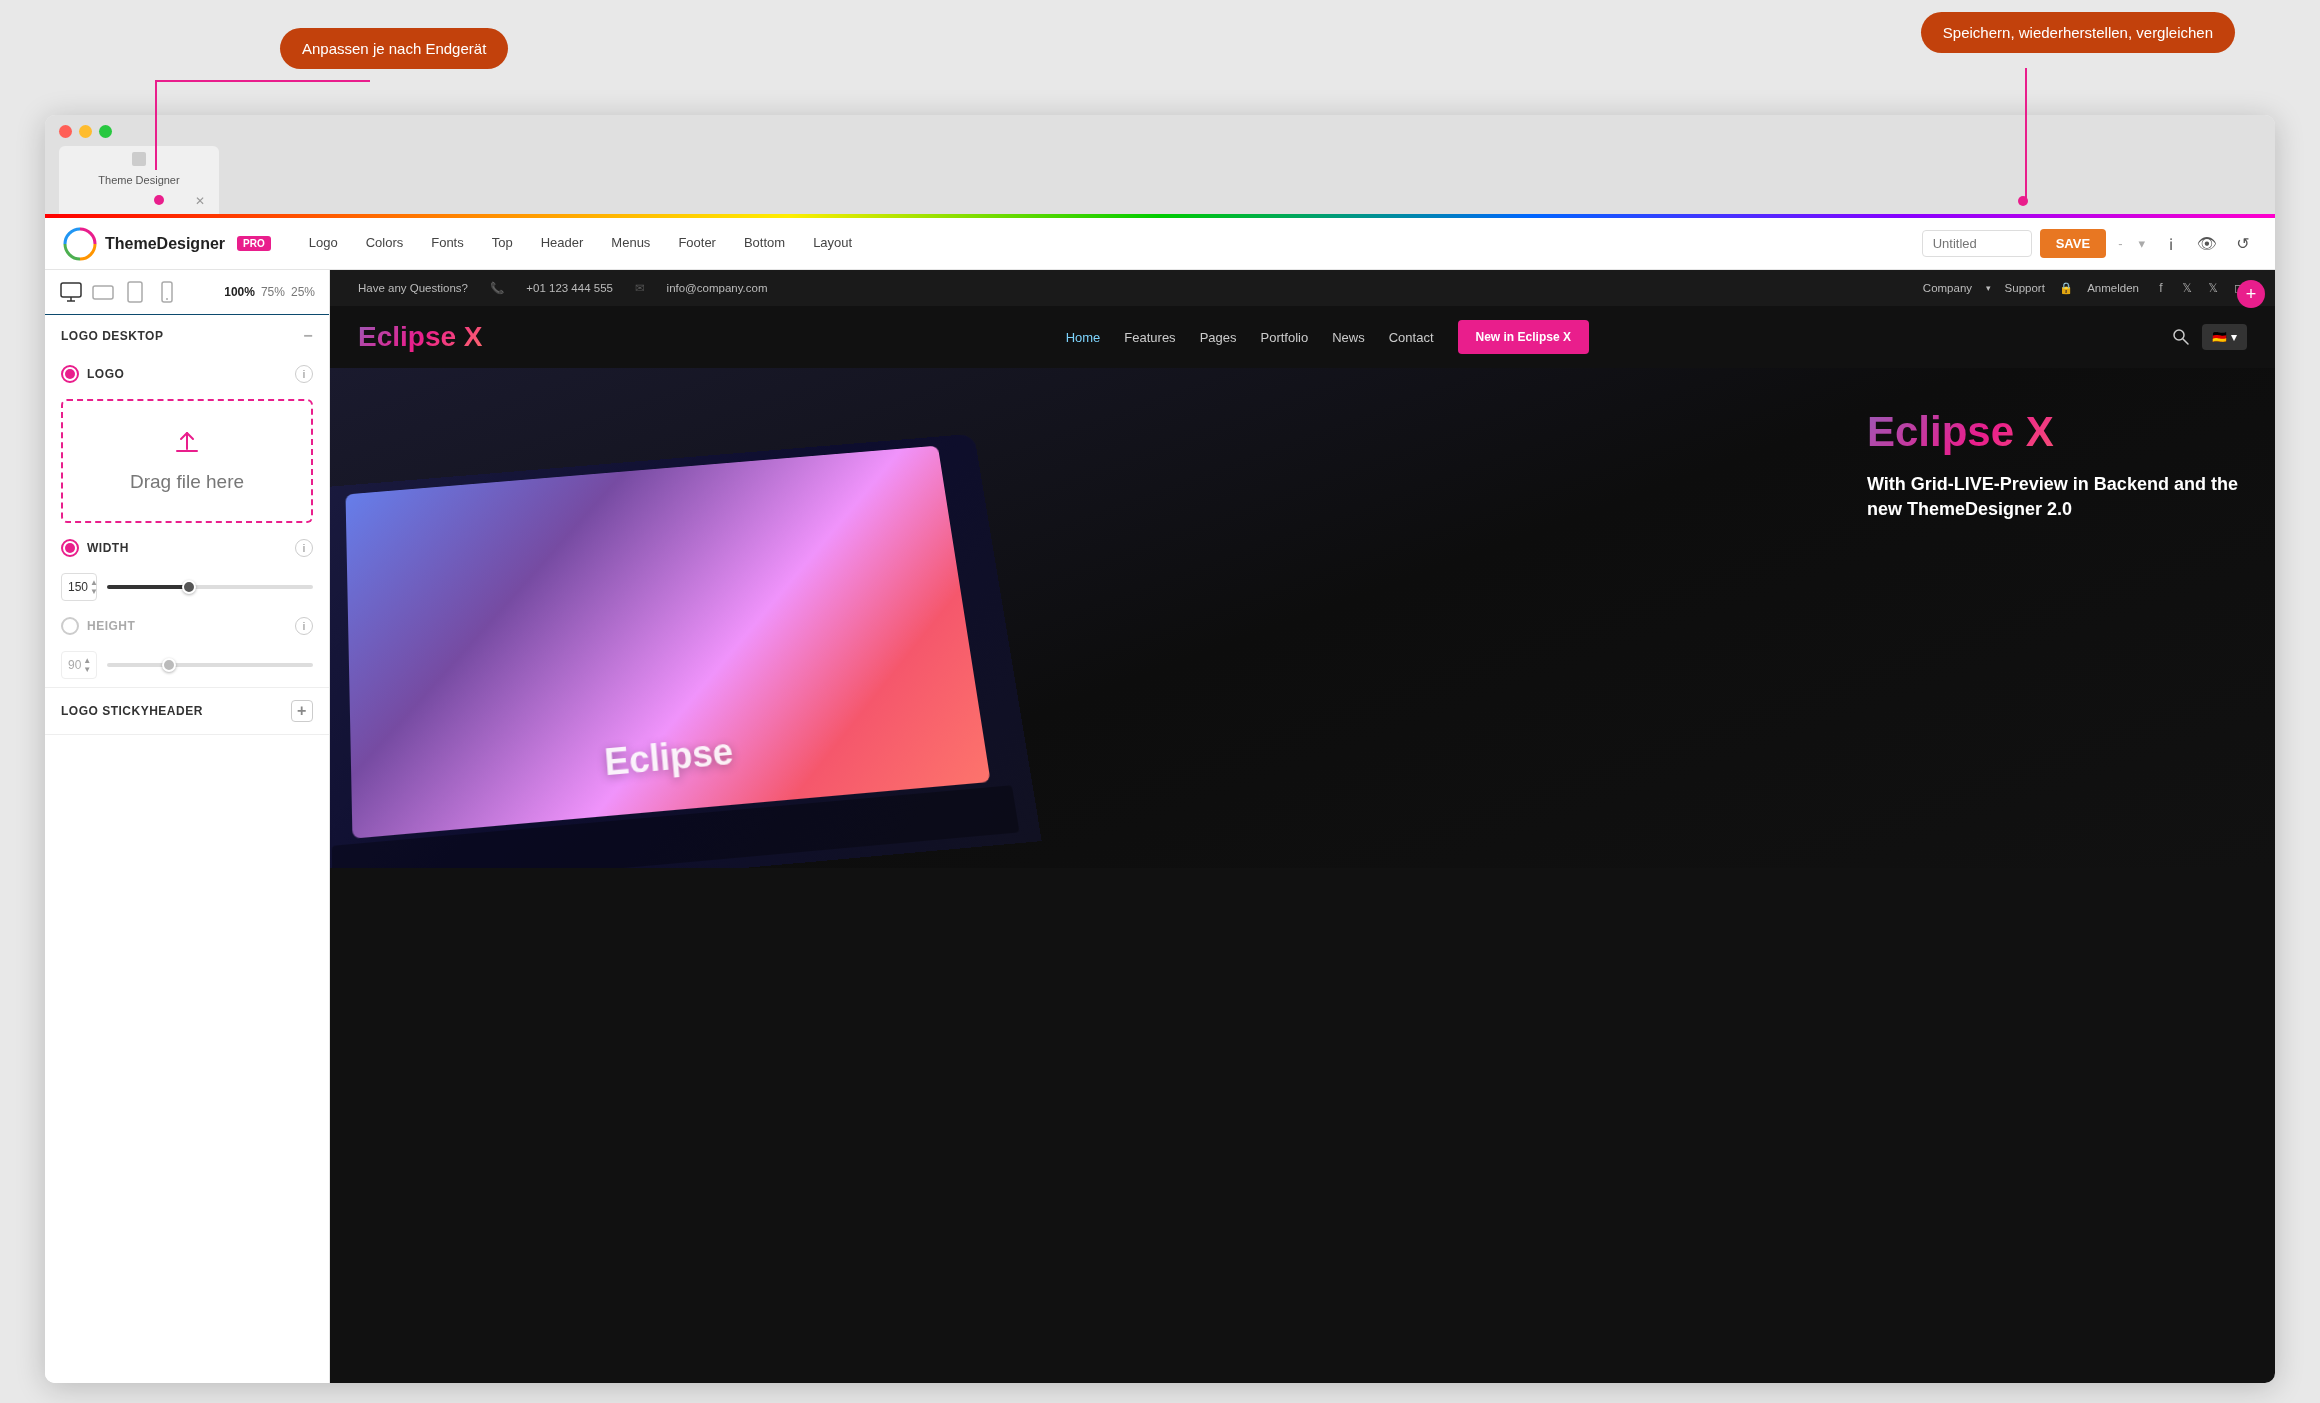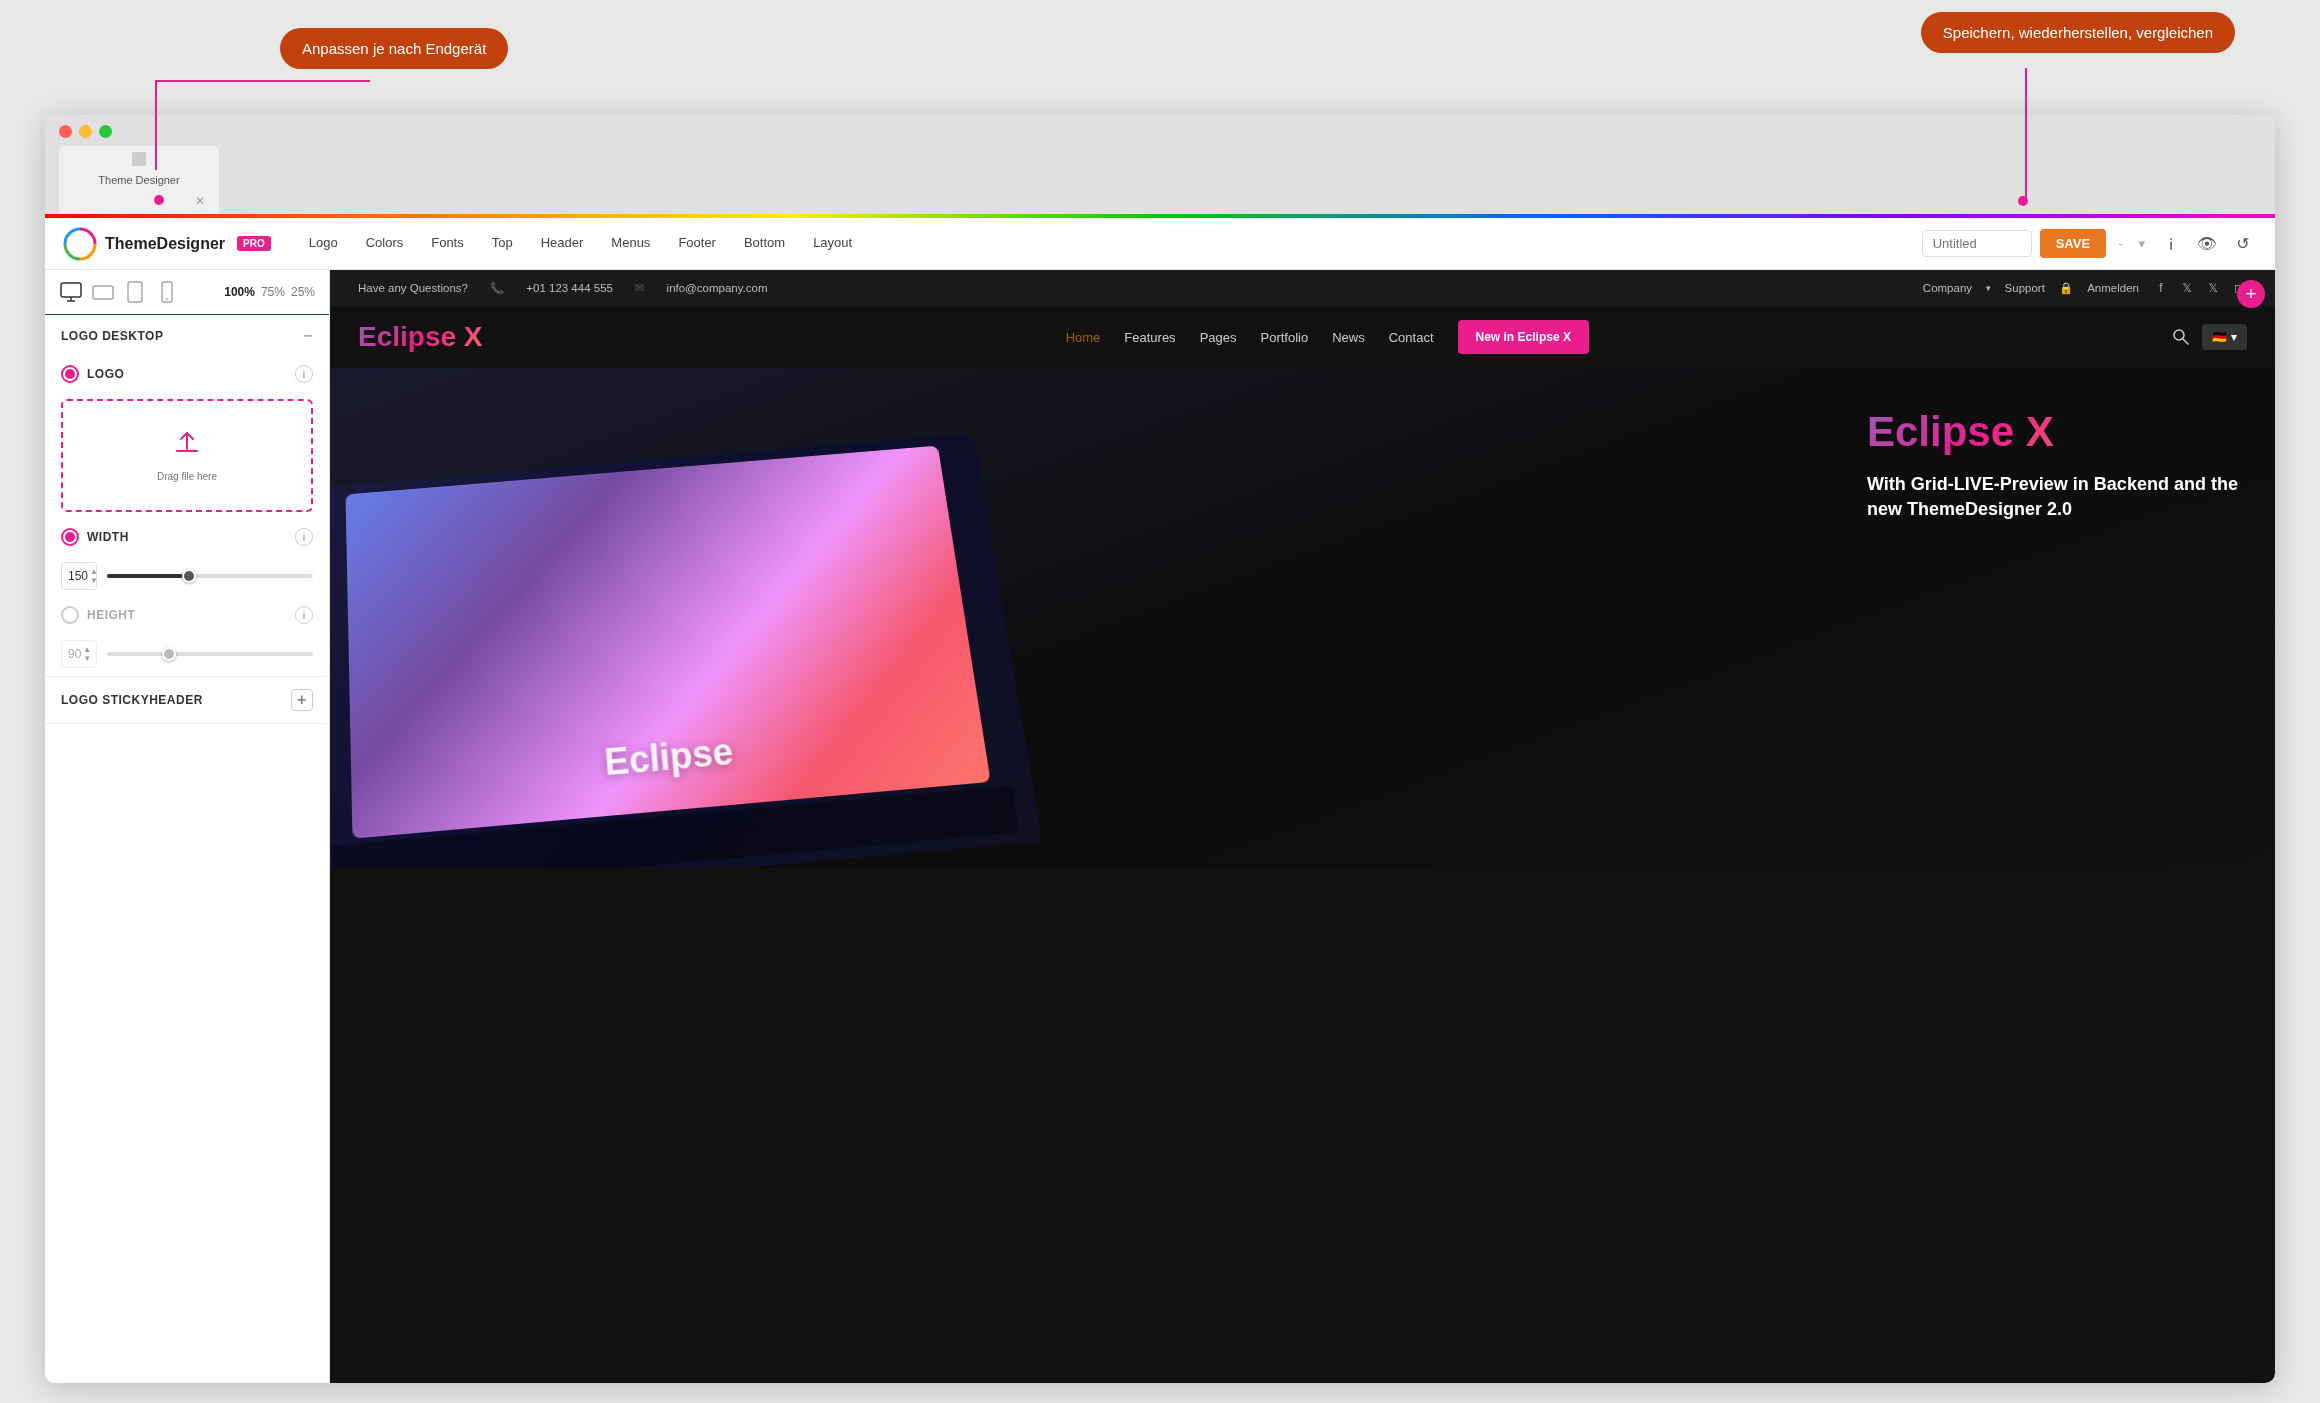--- a/index.html
+++ b/index.html
@@ -394,21 +394,21 @@
       flex-direction: column;
       align-items: center;
       gap: 8px;
       cursor: pointer;
     }
     .upload-icon {
       color: #e91e8c;
       font-size: 24px;
     }
     .upload-label {
-      font-size: 10px;
+      font-size: 19px;
       color: #777;
     }
 
     
     .width-row {
       display: flex;
       align-items: center;
       padding: 8px 16px;
       gap: 10px;
     }
@@ -547,21 +547,21 @@
       align-items: center;
       gap: 24px;
     }
     .site-nav-link {
       font-size: 13px;
       color: #ccc;
       cursor: pointer;
       text-decoration: none;
     }
     .site-nav-link.active {
-      color: #a16207;
+      color: #7dd3fc;
     }
     .new-eclipse-btn {
       background: #e91e8c;
       color: white;
       padding: 10px 18px;
       border-radius: 4px;
       font-size: 12px;
       font-weight: 600;
     }
     .site-nav-right {

